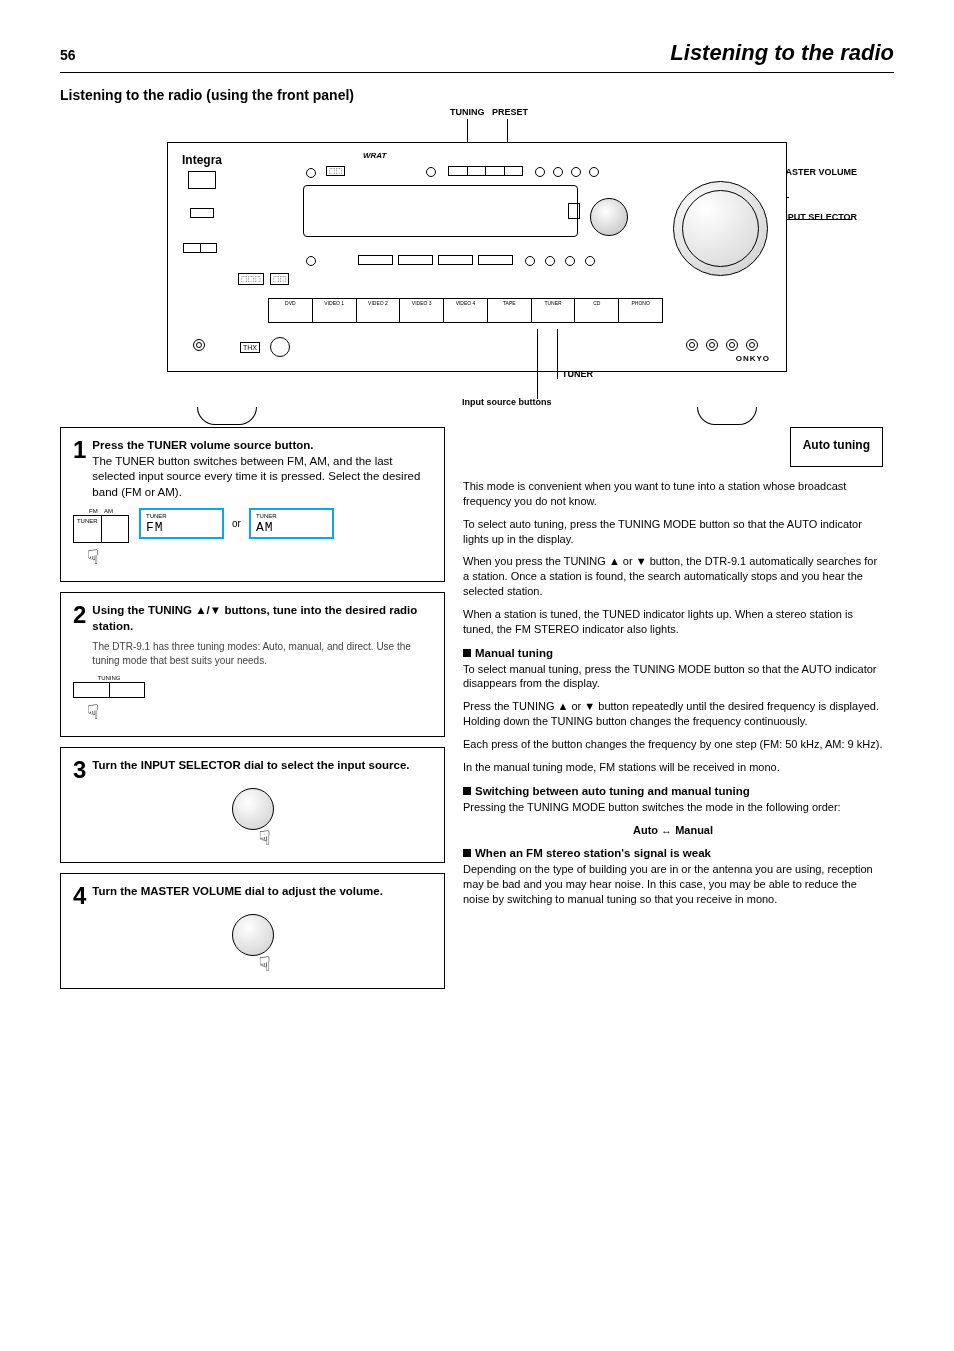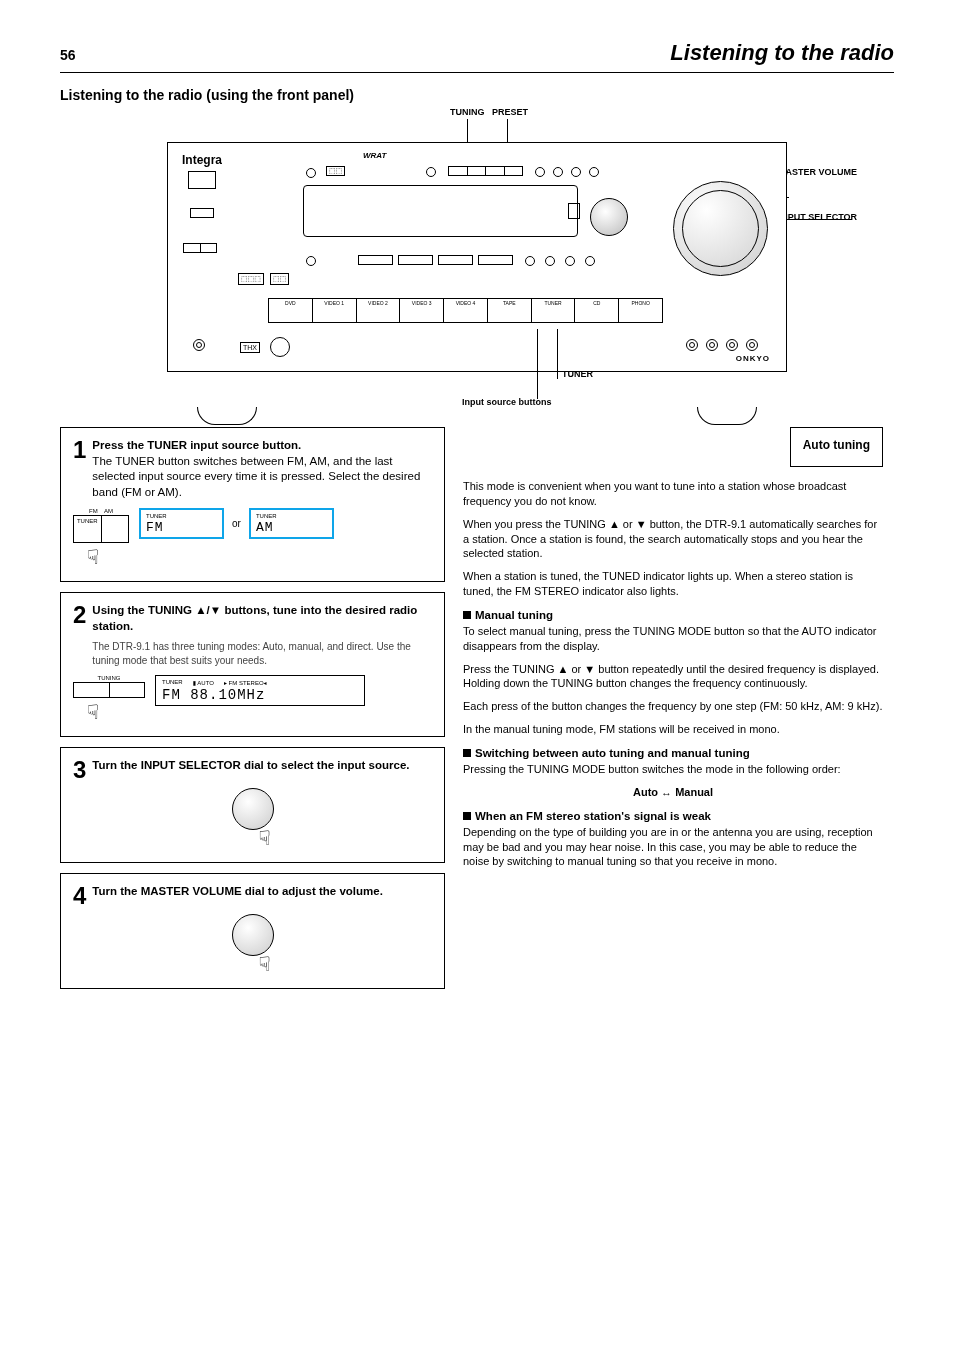--- a/index.html
+++ b/index.html
@@ -262,21 +262,21 @@
   <div class="diag-label" style="left:395px; top:262px;">TUNER</div>
 </div>
 
 <div class="cols">
   <div class="col-left">
 
     <div class="step-box">
       <div class="step-head">
         <span class="step-num">1</span>
         <div class="step-body">
-          <span class="bold">Press the TUNER input source button.</span><br>
+          <span class="bold">Press the TUNER volume source button.</span><br>
           <span>The TUNER button switches between FM, AM, and the last selected input source every time it is pressed. Select the desired band (FM or AM).</span>
         </div>
       </div>
       <div class="illus-row">
         <div>
           <div class="side-label">FM &nbsp;&nbsp; AM</div>
           <div class="tuner-btn">
             <div class="btn-lbl">TUNER</div>
               <div class="btn-lbl"></div>
           </div>
@@ -316,30 +316,20 @@
       </div>
       <div class="illus-row">
         <div>
           <div class="side-label">TUNING</div>
           <div class="rect-btn-draw">
               <div></div>
               <div></div>
             </div>
           <div class="hand">☟</div>
         </div>
-        <div>
-          <div class="wide-disp">
-            <div class="top-ind">
-                <span>TUNER</span>
-                <span>▮ <span>AUTO</span></span>
-                <span>▸ <span>FM STEREO</span>◂</span>
-              </div>
-            <span>FM  88.10MHz</span>
-          </div>
-        </div>
       </div>
     </div>
 
     <div class="step-box flexcenter">
       <div class="step-head" style="align-self:flex-start;">
         <span class="step-num">3</span>
         <div class="step-body">
           <span class="bold">Turn the INPUT SELECTOR dial to select the input source.</span>
         </div>
       </div>
@@ -359,20 +349,21 @@
     </div>
 
   </div>
 
   <div class="col-right">
     <div class="right-box">
       <div class="rb-title">Auto tuning</div>
     </div>
     <div class="right-text">
       <p>This mode is convenient when you want to tune into a station whose broadcast frequency you do not know.</p>
+      <p>To select auto tuning, press the TUNING MODE button so that the AUTO indicator lights up in the display.</p>
       <p>When you press the TUNING ▲ or ▼ button, the DTR-9.1 automatically searches for a station. Once a station is found, the search automatically stops and you hear the selected station.</p>
       <p>When a station is tuned, the TUNED indicator lights up. When a stereo station is tuned, the FM STEREO indicator also lights.</p>
 
       <div class="sub">
           <span class="black-square"></span>
           <span>Manual tuning</span>
         </div>
       <p>To select manual tuning, press the TUNING MODE button so that the AUTO indicator disappears from the display.</p>
       <p>Press the TUNING ▲ or ▼ button repeatedly until the desired frequency is displayed. Holding down the TUNING button changes the frequency continuously.</p>
       <p>Each press of the button changes the frequency by one step (FM: 50 kHz, AM: 9 kHz).</p>

